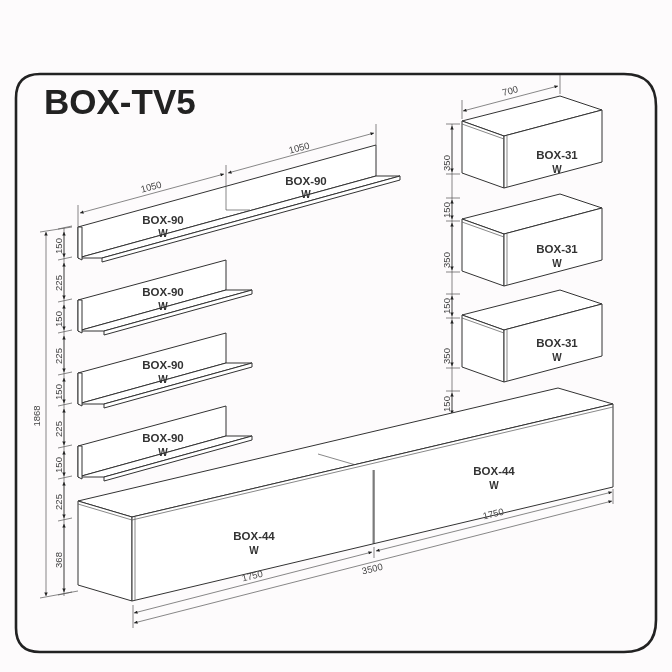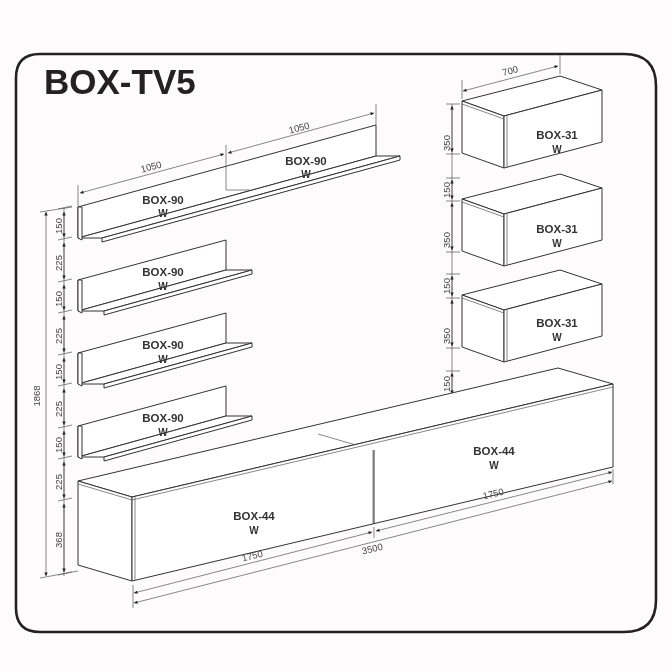--- a/index.html
+++ b/index.html
@@ -1,17 +1,17 @@
 <!DOCTYPE html>
 <html><head>
   <meta charset="utf-8">
   <style>
     html, body { margin: 0; padding: 0; background: #fdfbfc; }
     body { width: 672px; height: 672px; overflow: hidden; font-family: "Liberation Sans", sans-serif; }
-    .canvas { position: relative; width: 672px; height: 484px; background: #fdfbfc; }
+    .canvas { position: relative; width: 672px; height: 484px; background: #fdfbfc; margin-top: 20px; }
     svg { position: absolute; left: 0; top: 0; }
     .title { font-family: "Liberation Sans", sans-serif; font-weight: 700; font-size: 35px; fill: #222; }
     .lbl { font-family: "Liberation Sans", sans-serif; font-weight: 700; font-size: 11.5px; fill: #333; text-anchor: middle; }
     .sub { font-family: "Liberation Sans", sans-serif; font-weight: 700; font-size: 10px; fill: #333; text-anchor: middle; }
     .dim { font-family: "Liberation Sans", sans-serif; font-size: 9.5px; fill: #444; text-anchor: middle; }
     .edge { fill: #fff; stroke: #333; stroke-width: 1; }
     .thin { fill: none; stroke: #555; stroke-width: 0.7; }
     .frame { fill: none; stroke: #222; stroke-width: 2.6; }
   </style>
 </head>

